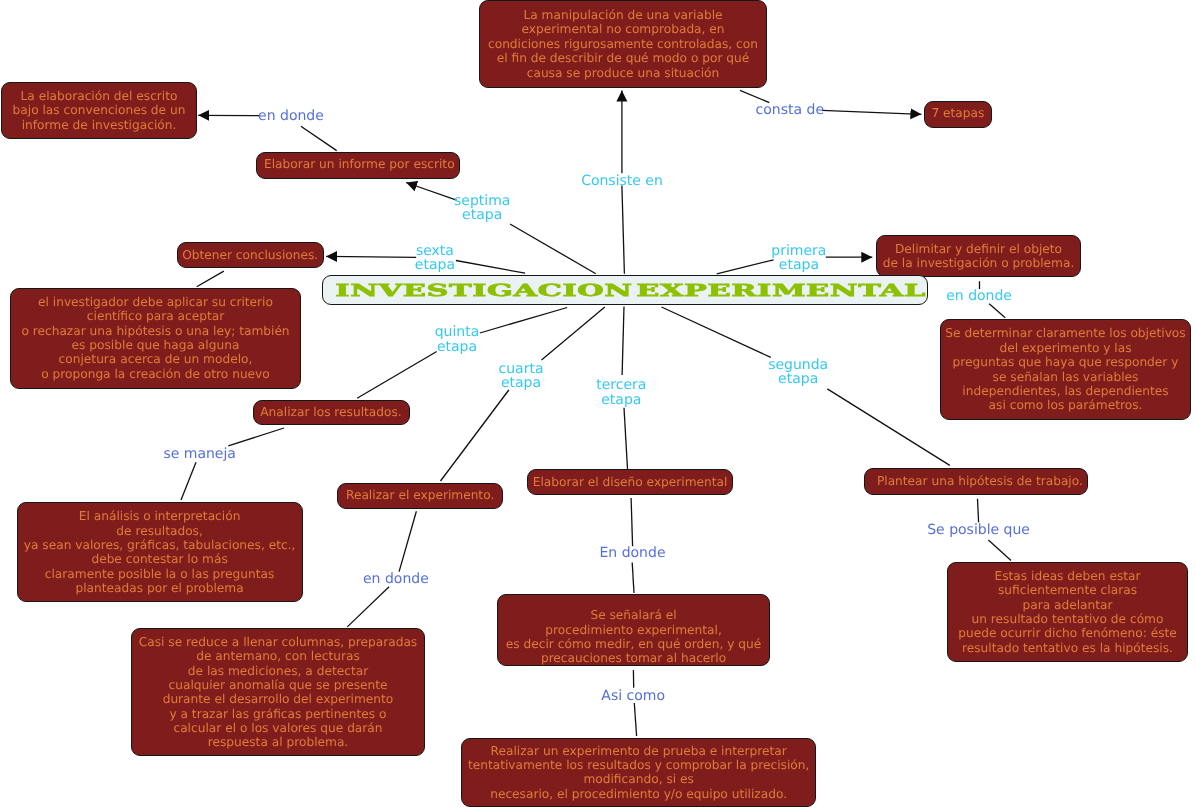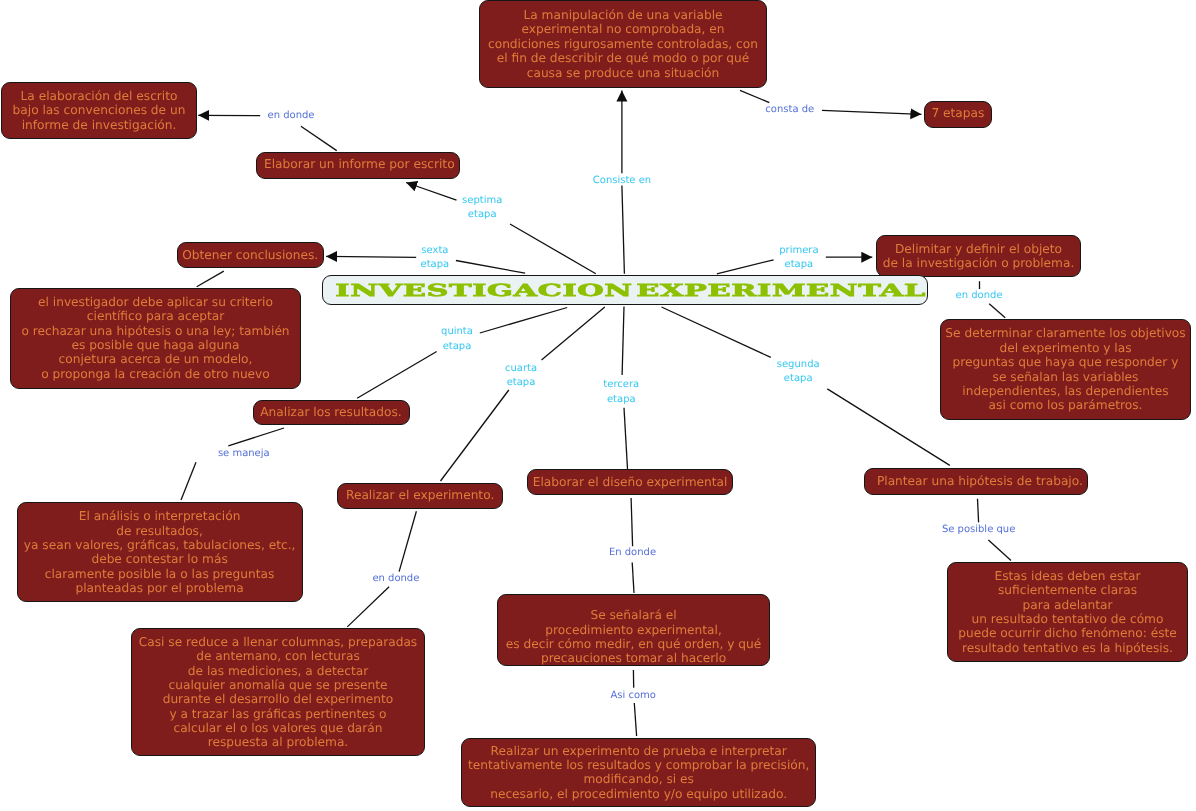--- a/index.html
+++ b/index.html
@@ -6,21 +6,21 @@
   html,body{margin:0;padding:0;background:#ffffff;}
   body{width:1196px;height:811px;position:relative;overflow:hidden;
        font-family:"DejaVu Sans",sans-serif;-webkit-font-smoothing:antialiased;text-rendering:geometricPrecision;}
   #stage{position:absolute;left:0;top:0;width:1196px;height:811px;}
   svg#links{position:absolute;left:0;top:0;width:1196px;height:811px;}
 
   .node{position:absolute;box-sizing:border-box;background:#7f1d1d;border:1.6px solid #161616;
         border-radius:9px;color:#e07b39;font-size:12.2px;line-height:14.35px;text-align:center;
         white-space:pre;display:flex;align-items:center;justify-content:center;z-index:5;}
 
-  .lbl{position:absolute;-webkit-font-smoothing:antialiased;font-size:10px;line-height:14.35px;text-align:center;white-space:pre;z-index:6;}
+  .lbl{position:absolute;-webkit-font-smoothing:antialiased;font-size:14px;line-height:14.35px;text-align:center;white-space:pre;z-index:6;}
   .cy{color:#37c8f0;}
   .bl{color:#5570d8;}
 
   #titlebox{position:absolute;box-sizing:border-box;background:#ebf2f4;border:1.6px solid #161616;
         border-radius:9px;z-index:7;display:flex;align-items:center;justify-content:center;overflow:hidden;}
   #titletext{font-family:"DejaVu Serif",serif;font-weight:bold;color:#8dc000;
          font-size:16.6px;letter-spacing:0.35px;word-spacing:-4.2px;white-space:pre;display:inline-block;
          -webkit-text-stroke:0.75px #8dc000;
          transform:scaleX(1.827);transform-origin:center center;}
 </style>
@@ -160,20 +160,20 @@
   <div class="lbl cy" style="left:387px;top:325.2px;width:140px;">quinta
 etapa</div>
   <div class="lbl cy" style="left:451px;top:361.7px;width:140px;">cuarta
 etapa</div>
   <div class="lbl cy" style="left:551.3px;top:378.2px;width:140px;">tercera
 etapa</div>
   <div class="lbl cy" style="left:728.2px;top:357.6px;width:140px;">segunda
 etapa</div>
   <div class="lbl cy" style="left:728.9px;top:244.1px;width:140px;">primera
 etapa</div>
-  <div class="lbl bl" style="left:129.7px;top:447.0px;width:140px;text-align:right;">se maneja</div>
+  <div class="lbl bl" style="left:129.7px;top:447.0px;width:140px;">se maneja</div>
   <div class="lbl bl" style="left:325.9px;top:572.3px;width:140px;">en donde</div>
   <div class="lbl bl" style="left:562.5px;top:546.3px;width:140px;">En donde</div>
   <div class="lbl bl" style="left:563.2px;top:688.9px;width:140px;">Asi como</div>
   <div class="lbl bl" style="left:908.6px;top:523.2px;width:140px;">Se posible que</div>
   <div class="lbl cy" style="left:909.1px;top:288.8px;width:140px;">en donde</div>
 
 </div>
 
 </body></html>

